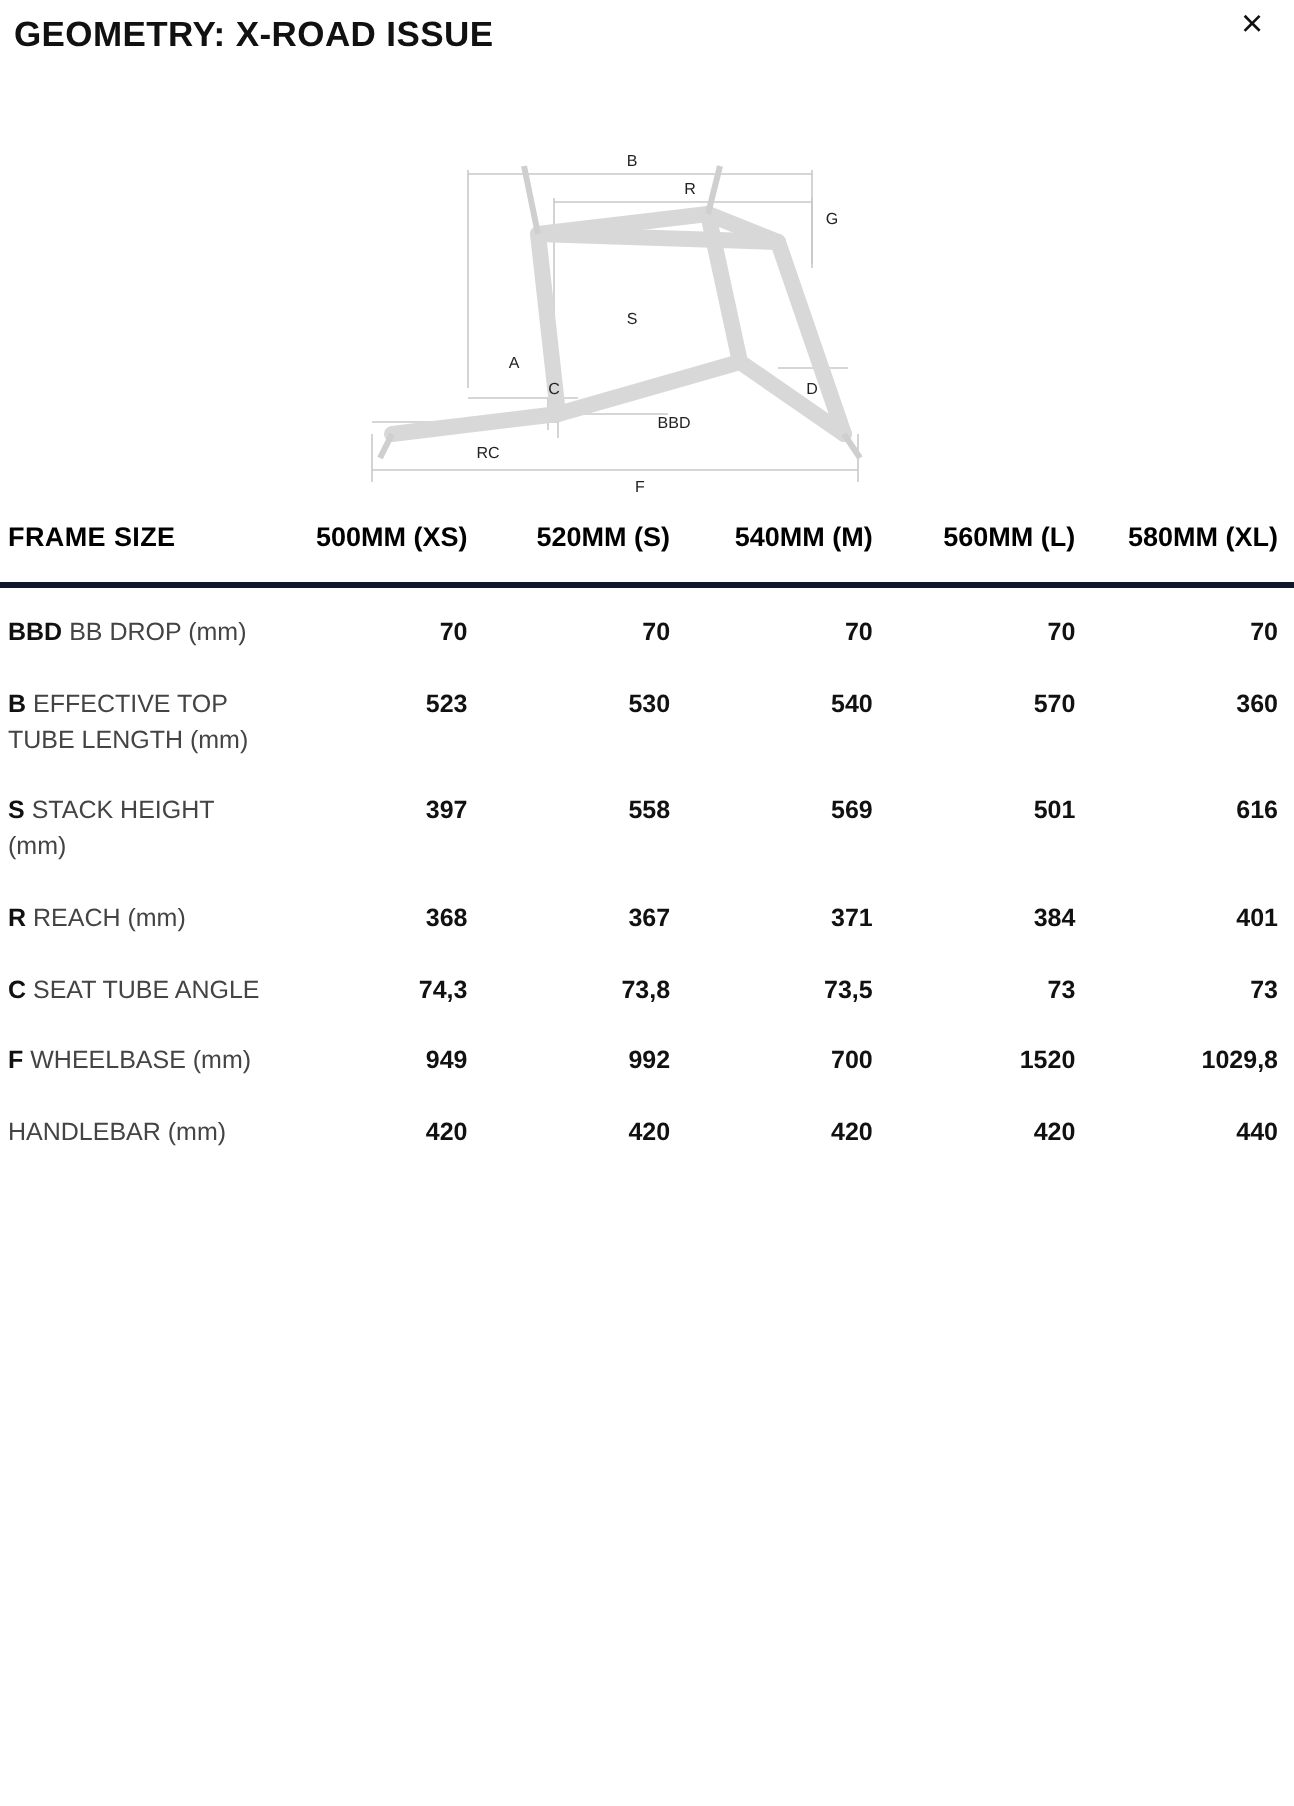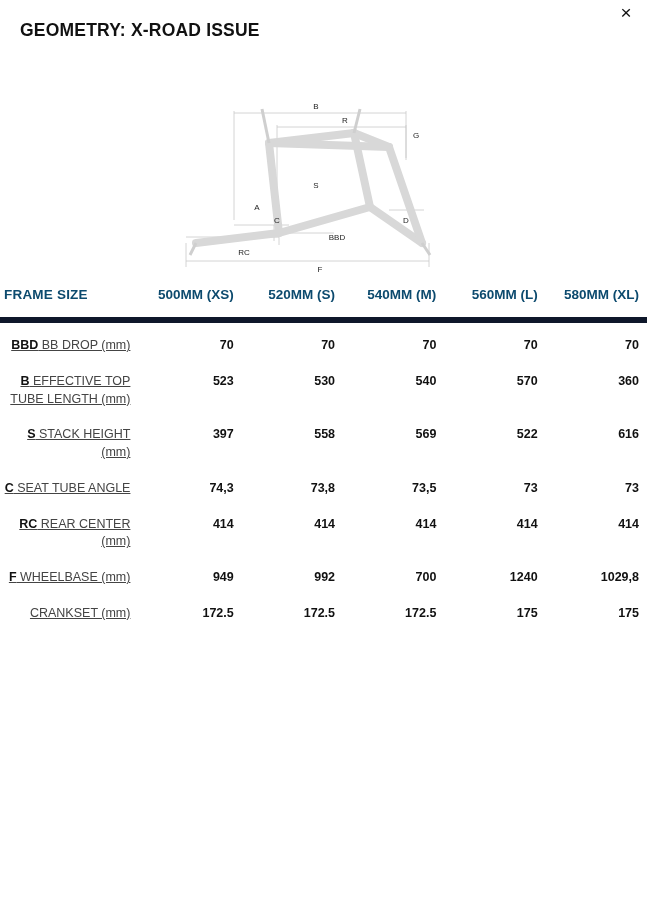--- a/index.html
+++ b/index.html
@@ -30,21 +30,21 @@
     text-align: center;
     cursor: pointer;
     padding: 0;
     font-family: "Liberation Sans", sans-serif;
   }
   .page-title {
     font-size: 17.5px;
     font-weight: bold;
     letter-spacing: 0.2px;
     padding: 4px 0 0 4px;
-    margin: 16px;
+    margin: 3px;
     color: #111;
   }
   .diagram-wrap {
     width: 100%;
     height: 222px;
     padding: 8px 0 0 0;
     display: block;
   }
   table.geo {
     width: 100%;
@@ -54,38 +54,37 @@
   table.geo th, table.geo td {
     font-size: 12.5px;
     padding: 9px 8px 9px 4px;
     vertical-align: top;
     text-align: right;
     line-height: 1.42;
   }
   table.geo thead th {
     font-size: 13.5px;
     font-weight: bold;
-    color: #0c4a6e;
+    color: #000000;
     padding-bottom: 13px;
     padding-top: 6px;
-    border-bottom: 6px solid #0f172a;
+    border-bottom: 3px solid #0f172a;
     white-space: nowrap;
   }
   table.geo thead th.first {
     text-align: left;
     padding-left: 4px;
     letter-spacing: 0.2px;
   }
   table.geo tbody td.label {
-    text-align: right;
+    text-align: left;
     color: #444;
     padding-left: 4px;
     padding-right: 10px;
     font-size: 12.5px;
-    text-decoration: underline;
   }
   table.geo tbody td.label b {
     color: #111;
     font-weight: bold;
   }
   table.geo tbody td.val {
     font-weight: bold;
     color: #111;
     font-size: 12.5px;
   }
@@ -187,49 +186,49 @@
         <td class="val">530</td>
         <td class="val">540</td>
         <td class="val">570</td>
         <td class="val">360</td>
       </tr>
       <tr>
         <td class="label"><b>S</b> STACK HEIGHT (mm)</td>
         <td class="val">397</td>
         <td class="val">558</td>
         <td class="val">569</td>
-        <td class="val">522</td>
+        <td class="val">501</td>
         <td class="val">616</td>
+      </tr>
+      <tr>
+        <td class="label"><b>R</b> REACH (mm)</td>
+        <td class="val">368</td>
+        <td class="val">367</td>
+        <td class="val">371</td>
+        <td class="val">384</td>
+        <td class="val">401</td>
       </tr>
       <tr>
         <td class="label"><b>C</b> SEAT TUBE ANGLE</td>
         <td class="val">74,3</td>
         <td class="val">73,8</td>
         <td class="val">73,5</td>
         <td class="val">73</td>
         <td class="val">73</td>
       </tr>
       <tr>
-        <td class="label"><b>RC</b> REAR CENTER (mm)</td>
-        <td class="val">414</td>
-        <td class="val">414</td>
-        <td class="val">414</td>
-        <td class="val">414</td>
-        <td class="val">414</td>
-      </tr>
-      <tr>
         <td class="label"><b>F</b> WHEELBASE (mm)</td>
         <td class="val">949</td>
         <td class="val">992</td>
         <td class="val">700</td>
-        <td class="val">1240</td>
+        <td class="val">1520</td>
         <td class="val">1029,8</td>
       </tr>
       <tr>
-        <td class="label">CRANKSET (mm)</td>
-        <td class="val">172.5</td>
-        <td class="val">172.5</td>
-        <td class="val">172.5</td>
-        <td class="val">175</td>
-        <td class="val">175</td>
+        <td class="label">HANDLEBAR (mm)</td>
+        <td class="val">420</td>
+        <td class="val">420</td>
+        <td class="val">420</td>
+        <td class="val">420</td>
+        <td class="val">440</td>
       </tr>
     </tbody>
 </table>
 
 </body></html>

